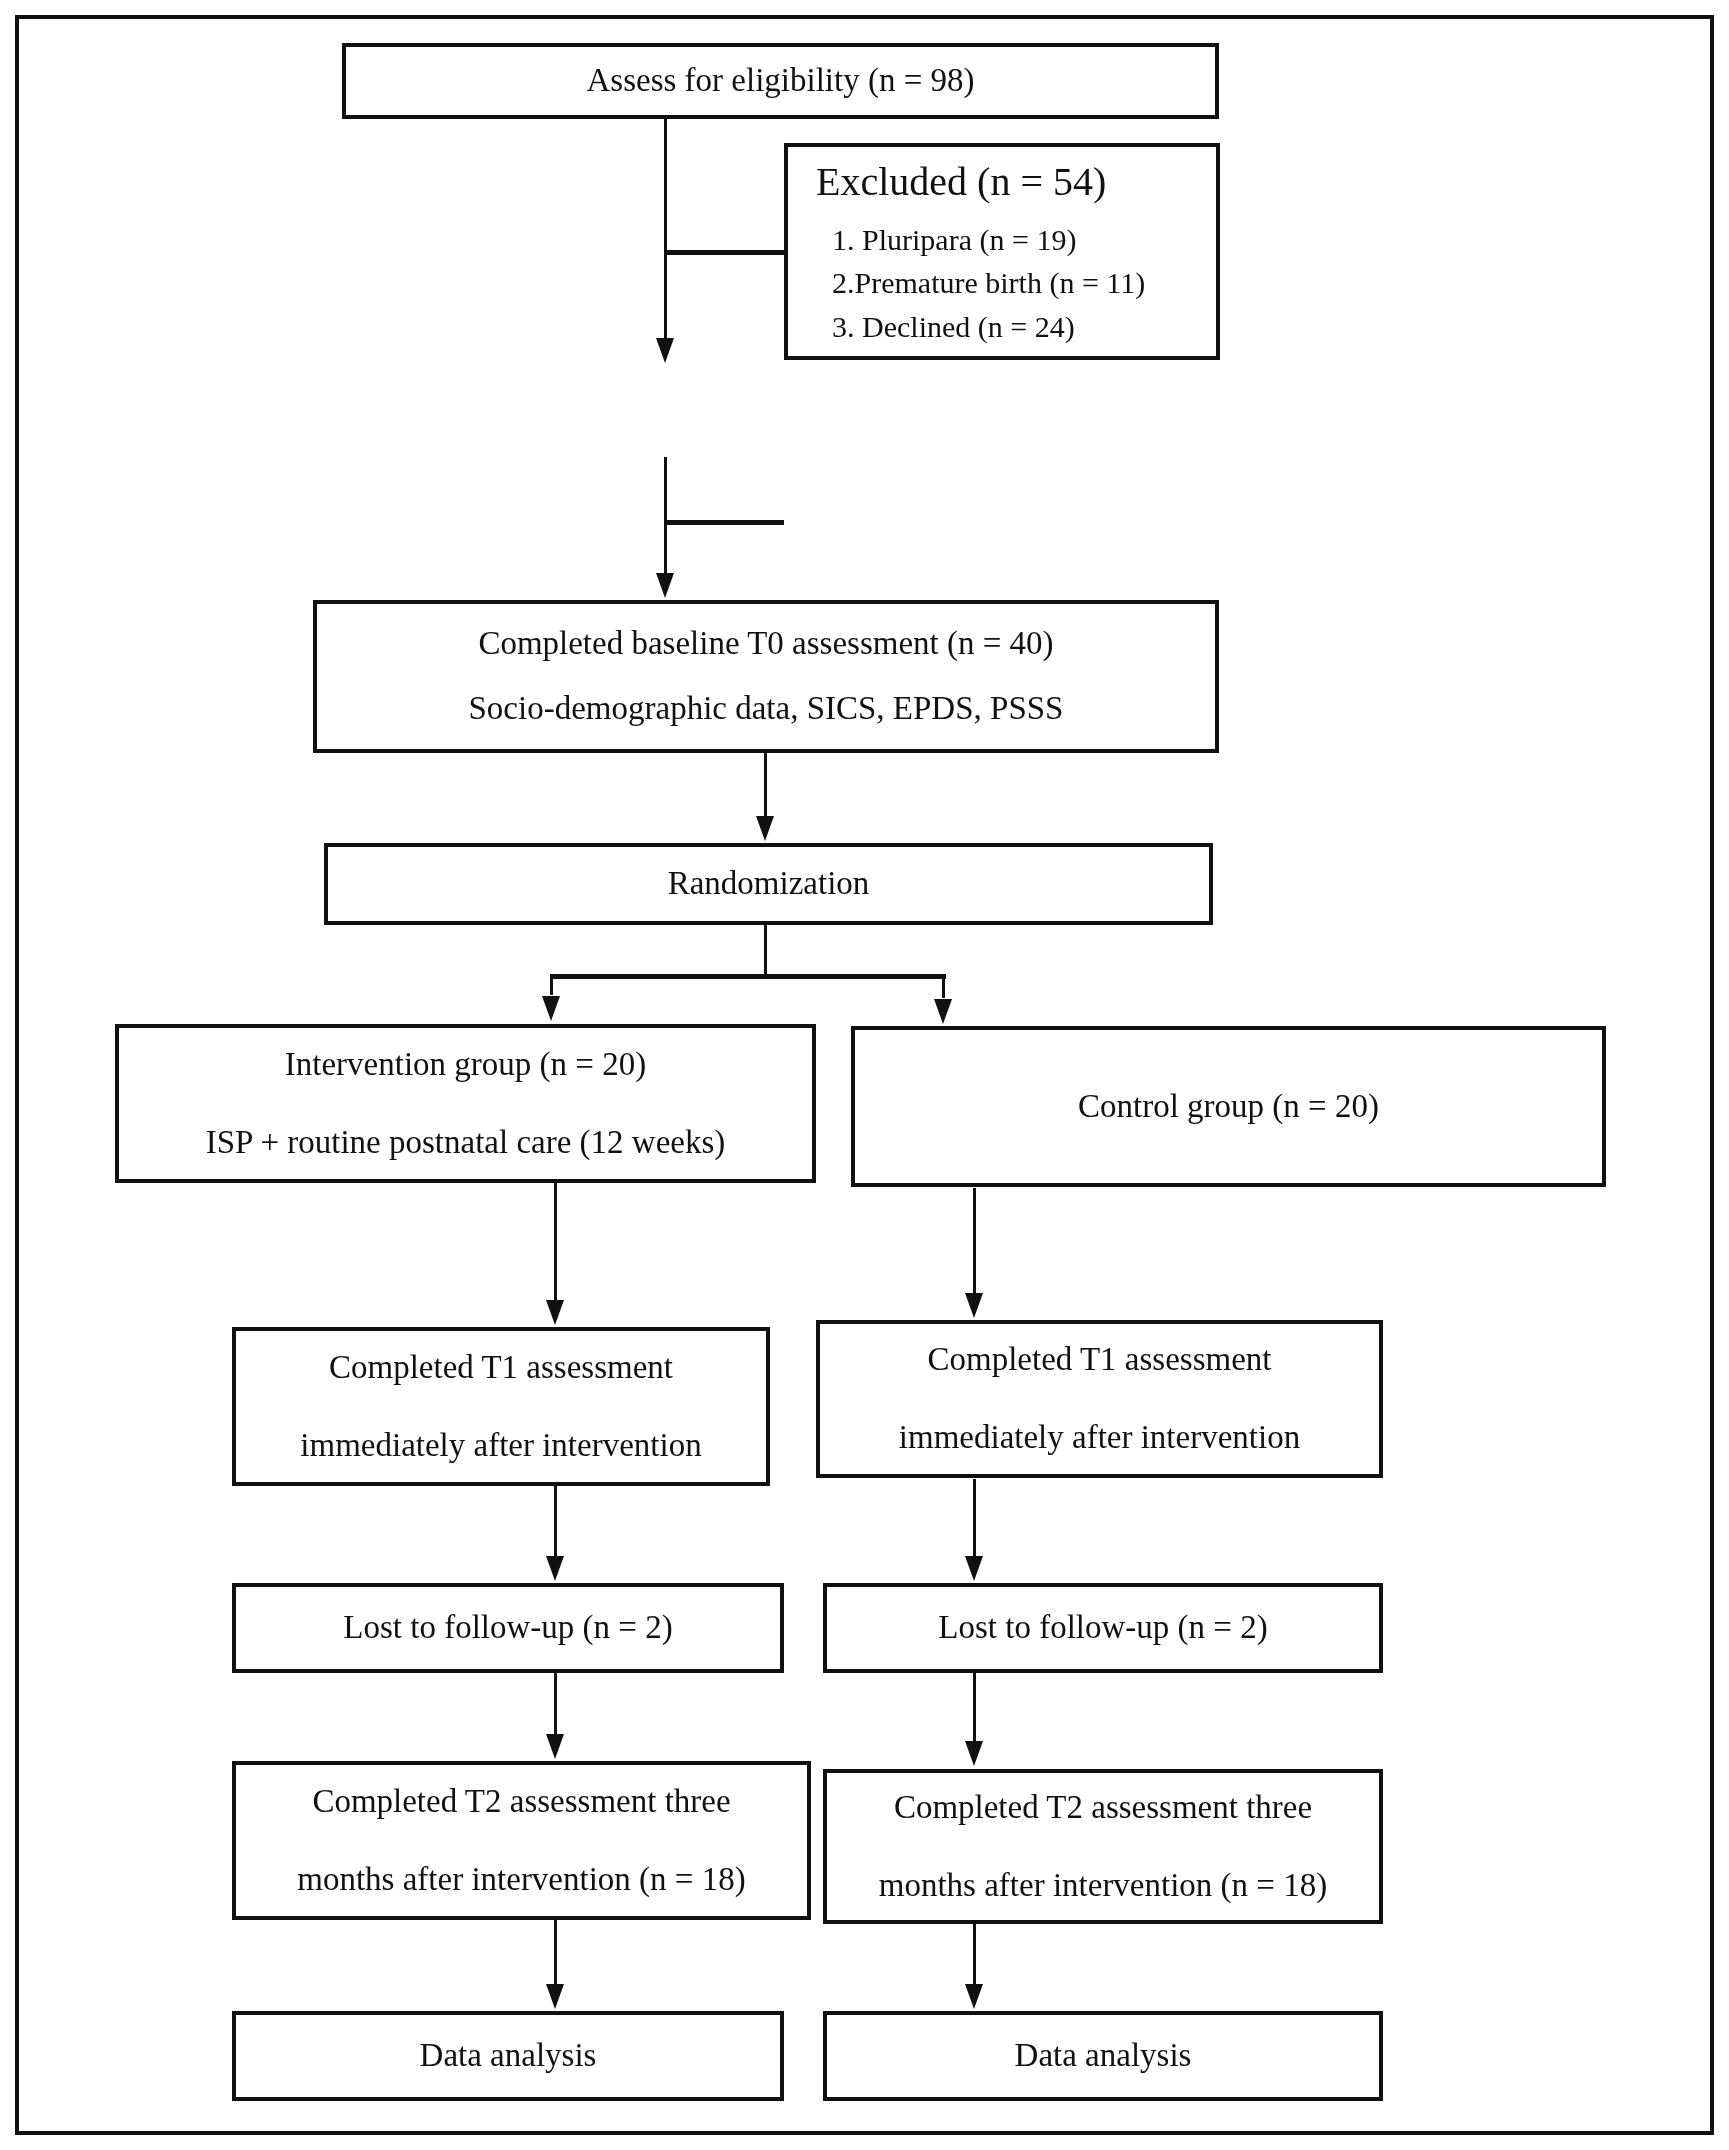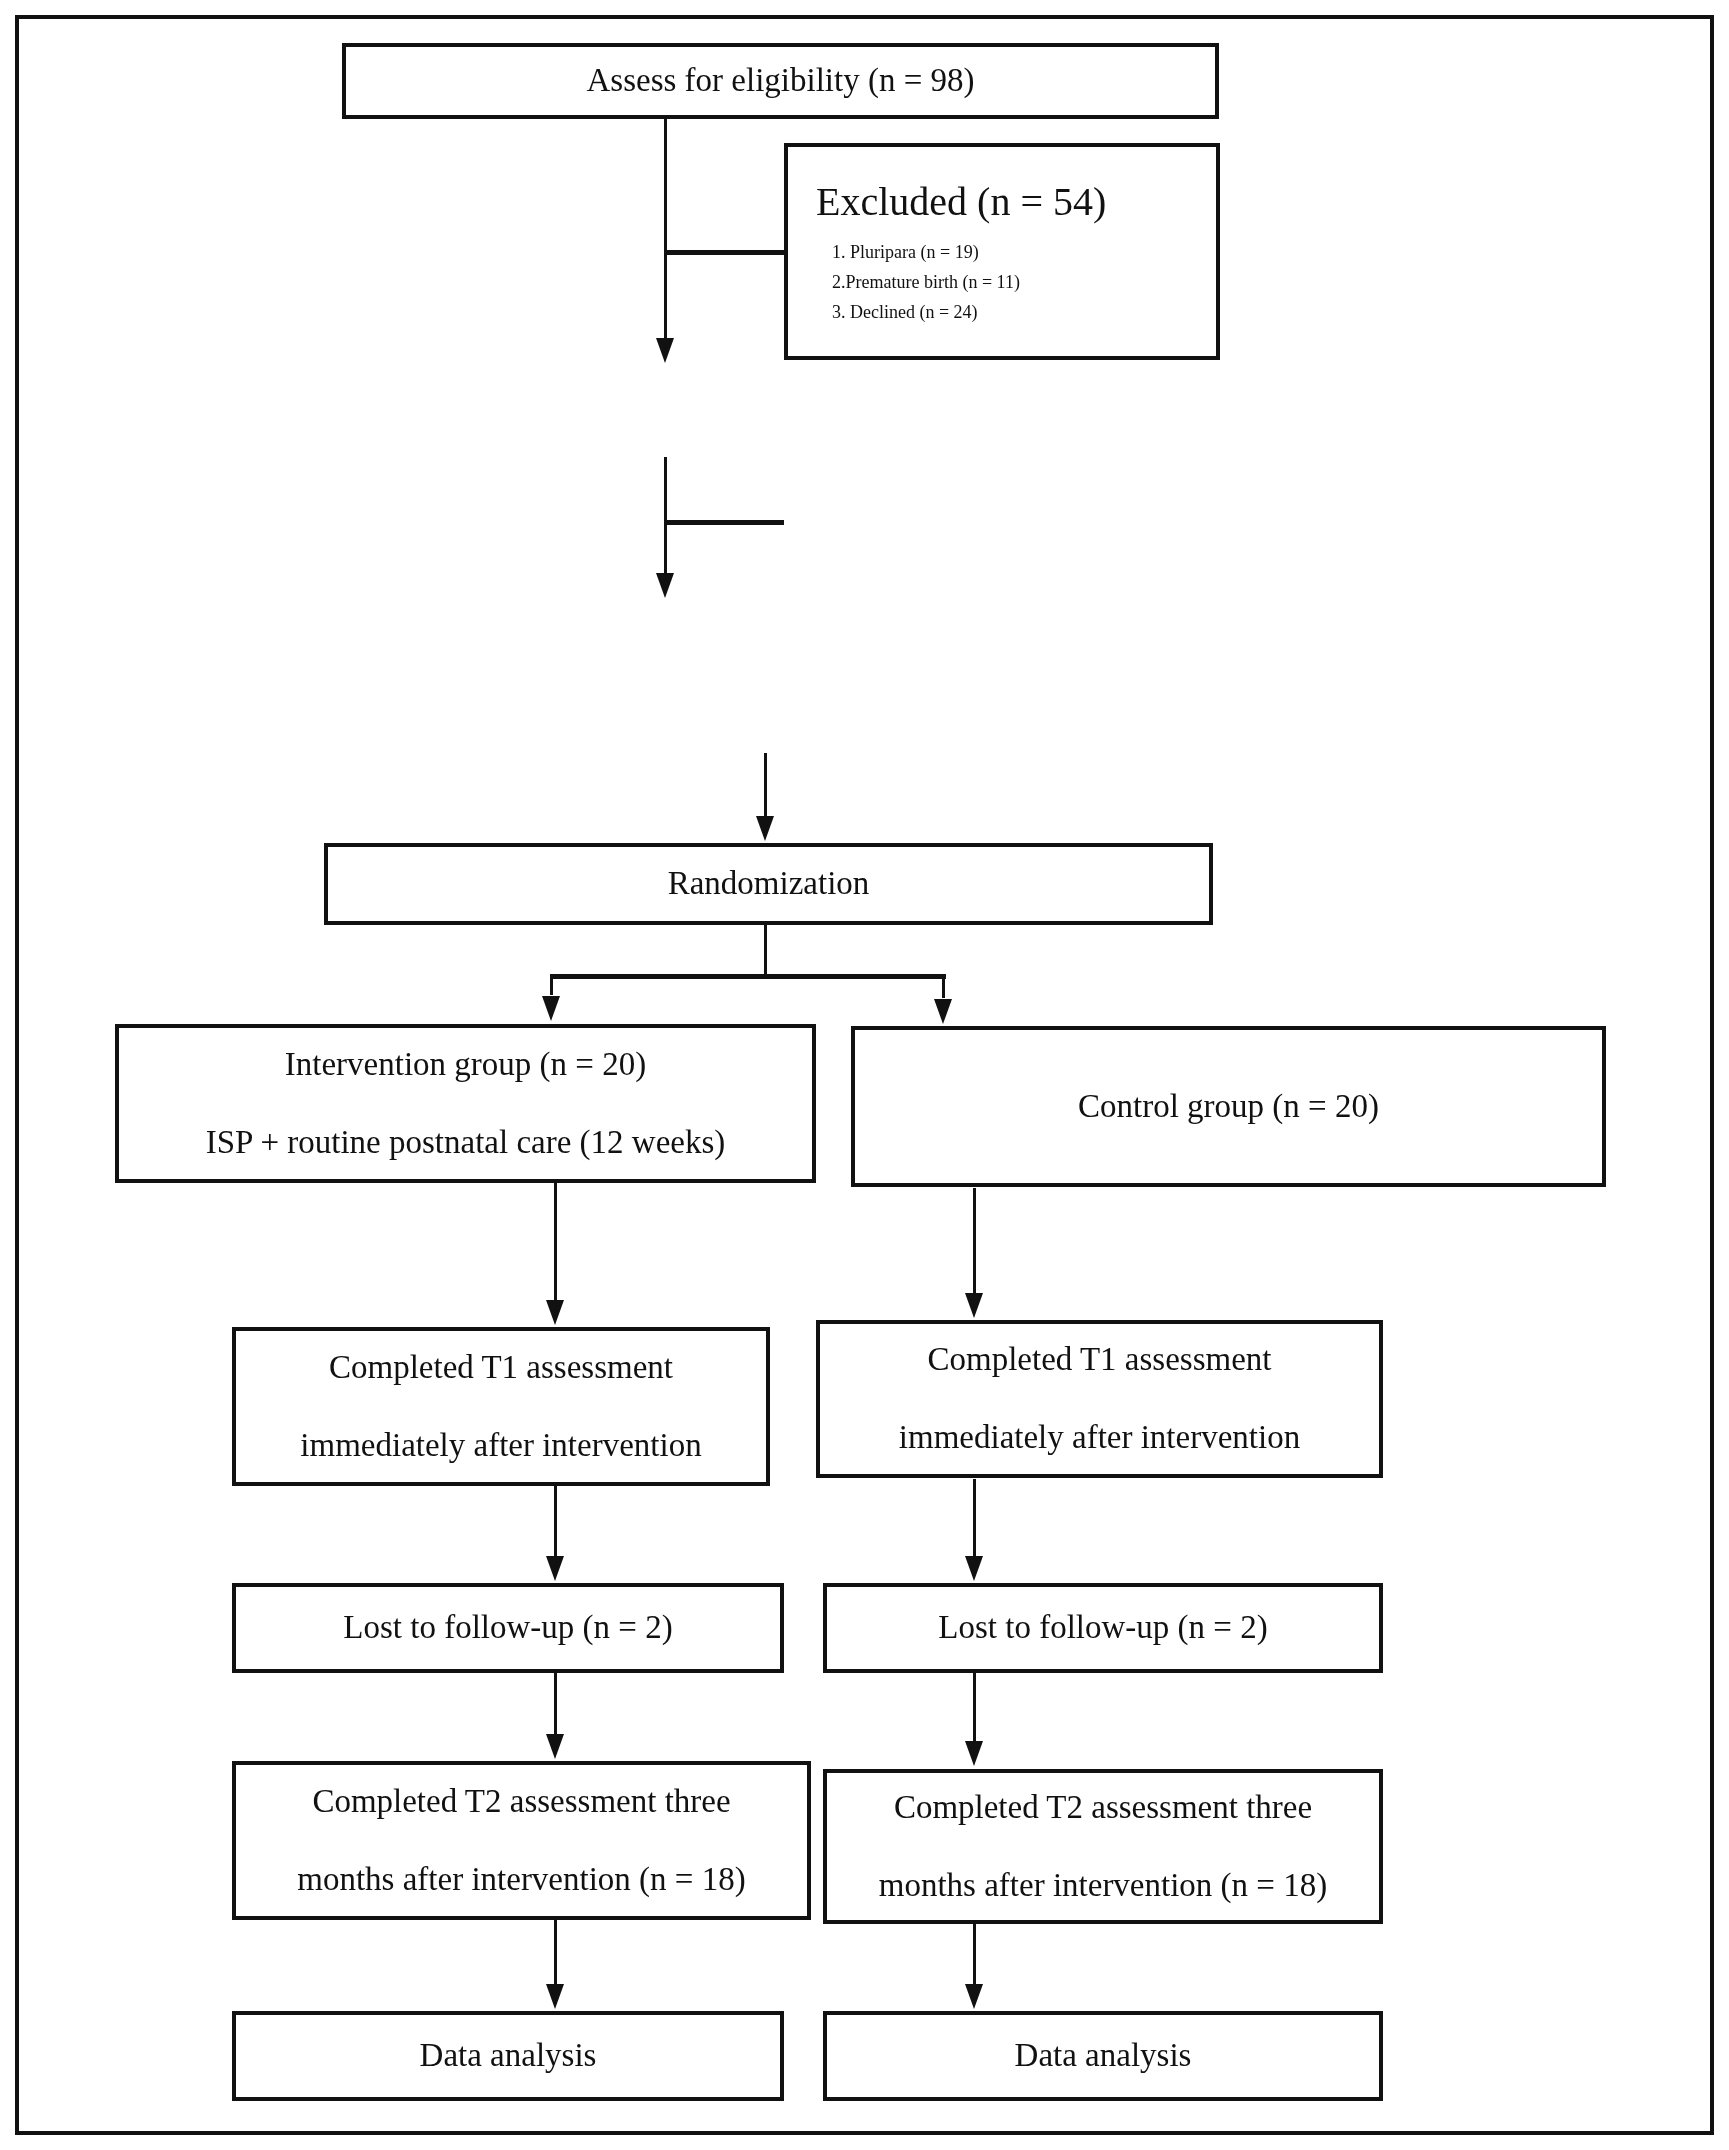--- a/index.html
+++ b/index.html
@@ -6,21 +6,21 @@
   body{width:1730px;height:2151px;position:relative;
        font-family:"Liberation Serif","DejaVu Serif",serif;color:#111111;}
   .stage{position:absolute;left:0;top:0;width:1505px;height:2151px;background:#ffffff;}
   .frame{position:absolute;left:15.4px;top:15.4px;width:1699px;height:2120px;
          border:4.6px solid #111111;box-sizing:border-box;background:#ffffff;}
   .box{position:absolute;border:4.6px solid #111111;background:#ffffff;box-sizing:border-box;
        display:flex;flex-direction:column;align-items:center;justify-content:center;
        text-align:center;}
   .t-main{font-size:33px;line-height:1.15;white-space:nowrap;}
   .t-title{font-size:40px;line-height:1.1;white-space:nowrap;}
-  .t-sub{font-size:18px;line-height:1.1;white-space:nowrap;}
+  .t-sub{font-size:30px;line-height:1.1;white-space:nowrap;}
   .gap-lg{row-gap:40px;}
   .gap-md{row-gap:27px;}
   .left-align{align-items:flex-start;row-gap:10.3px;}
   .left-align .t-title{padding-left:28px;margin-bottom:8.2px;}
   .left-align .t-sub{padding-left:44px;}
   .vline{position:absolute;width:2.6px;background:#111111;}
   .hline{position:absolute;height:4.6px;background:#111111;}
   .head{position:absolute;width:0;height:0;
         border-left:9.8px solid transparent;border-right:9.8px solid transparent;
         border-top:25px solid #111111;}
@@ -49,20 +49,24 @@
   </div>
 
 
   <div>
     <div class="vline" style="left:664px;top:457px;height:119px;"></div>
     <div class="head" style="left:656px;top:573px;"></div>
   </div>
   <div class="hline" style="left:666px;top:520px;width:118px;"></div>
 
 
+  <div class="box gap-md" style="left:313px;top:600px;width:906px;height:153px;">
+    <span class="t-main">Completed baseline T0 assessment (n = 40)</span>
+    <span class="t-main">Socio-demographic data, SICS, EPDS, PSSS</span>
+  </div>
 
   <div>
     <div class="vline" style="left:764px;top:753px;height:66px;"></div>
     <div class="head" style="left:756px;top:816px;"></div>
   </div>
 
   <div class="box" style="left:324px;top:843px;width:889px;height:82px;">
     <span class="t-main">Randomization</span>
   </div>
 

